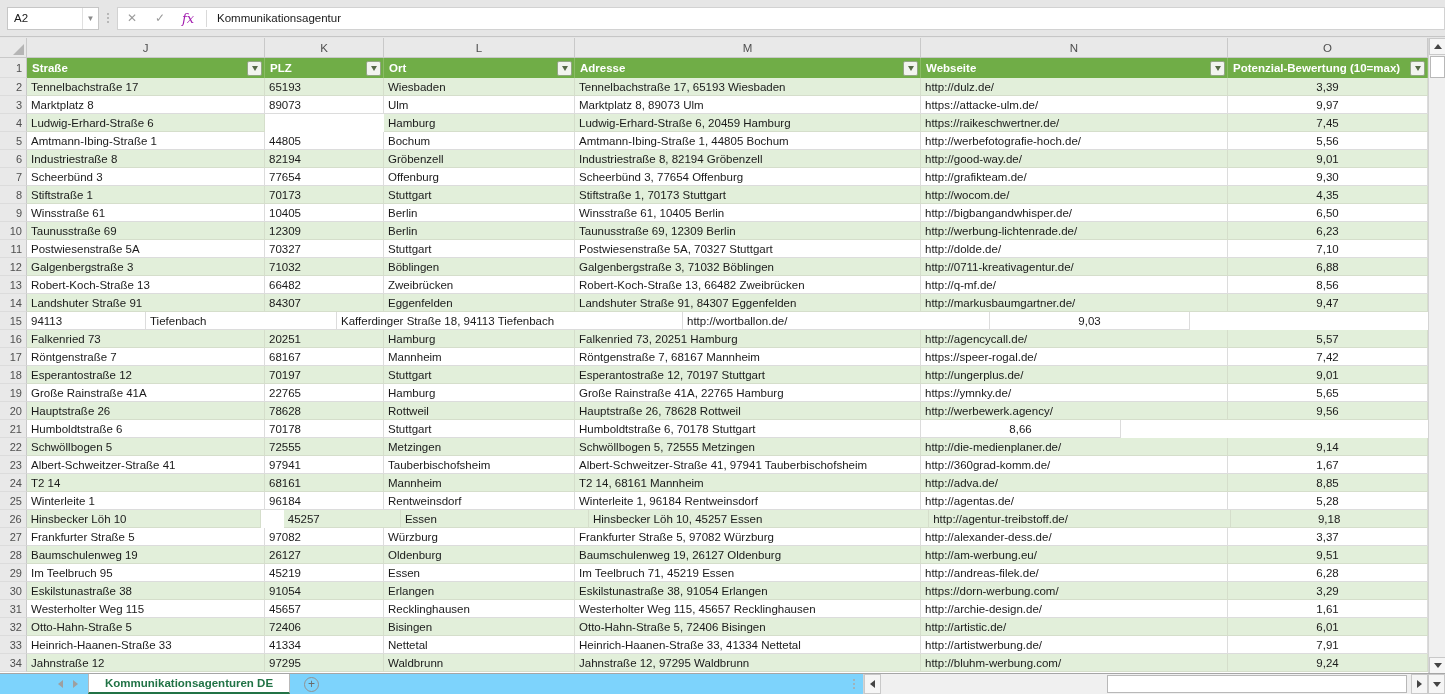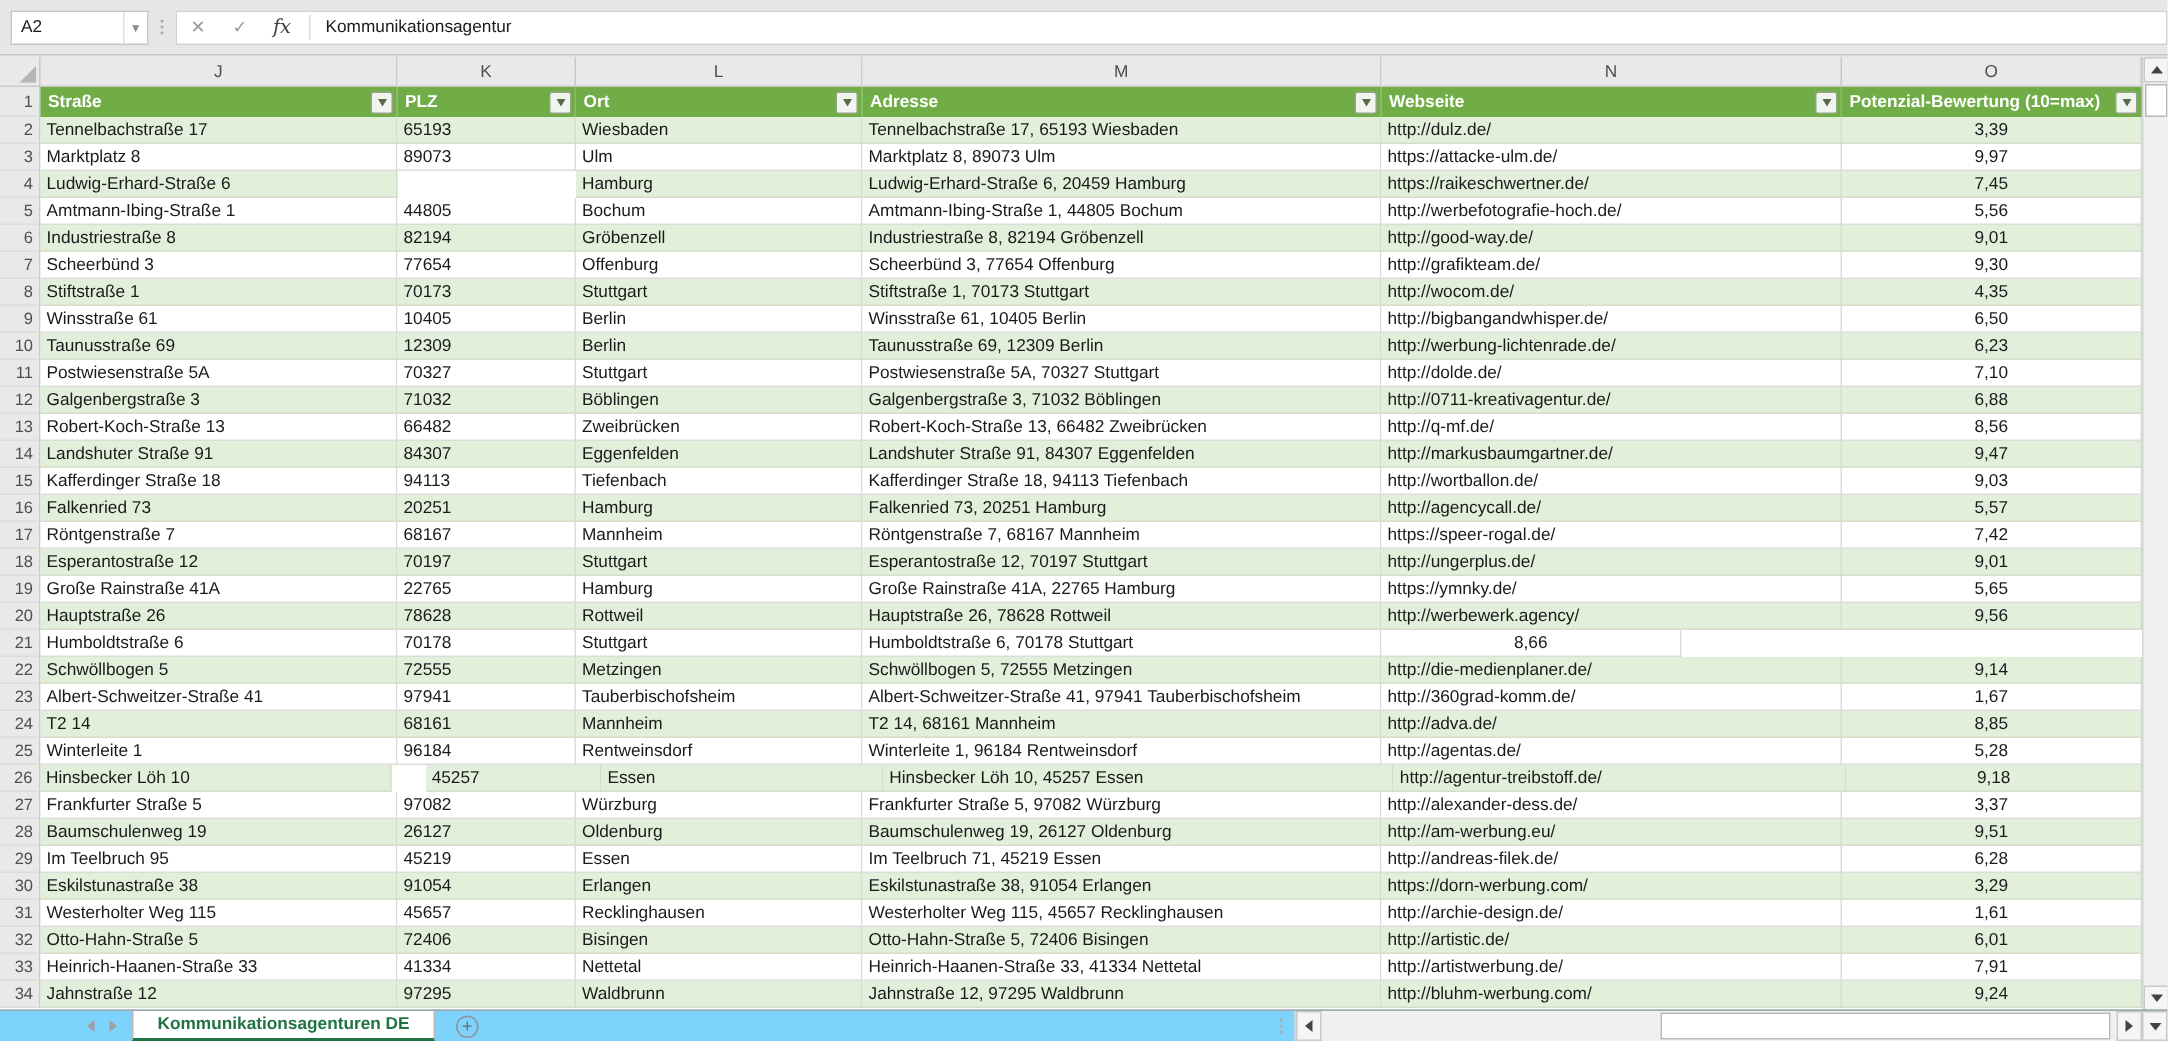--- a/index.html
+++ b/index.html
@@ -8,21 +8,21 @@
 
   
   .formula-strip { position:absolute; left:0; top:0; width:1445px; height:37px; background:#e6e6e6; display:flex; align-items:center; border-bottom:1px solid #c6c6c6; }
   .name-box { width:92px; height:23px; margin-left:7px; background:#fff; border:1px solid #c6c6c6; display:flex; align-items:center; padding-left:6px; position:relative; }
   .name-box .nb-text { flex:1; }
   .nb-arrow { width:16px; height:100%; display:flex; align-items:center; justify-content:center; color:#8a8a8a; font-size:8px; border-left:1px solid #e0e0e0; }
   .grip-dots { width:18px; display:flex; flex-direction:column; align-items:center; justify-content:center; gap:2px; height:23px; }
   .grip-dots i { width:2px; height:2px; background:#a9a9a9; border-radius:50%; display:block; }
   .fbar-white { flex:1; height:23px; background:#fff; border:1px solid #d2d2d2; display:flex; align-items:center; }
   .fbtn { width:28px; text-align:center; color:#9b9b9b; font-size:12px; cursor:default; }
-  .fbtn.fx { font-family:"DejaVu Serif", serif; font-style:italic; color:#404040; font-size:13px; }
+  .fbtn.fx { font-family:"DejaVu Serif", serif; font-style:italic; color:#a21caf; font-size:13px; }
   .fbar-sep { width:1px; height:17px; background:#d9d9d9; margin:0 4px; }
   .formula-text { padding-left:6px; color:#1a1a1a; }
 
   
   .grid { position:absolute; left:0; top:38px; width:1428px; height:635px; background:#fff; overflow:hidden; }
   .row { display:flex; }
   .colhead-row { height:20px; background:#e9e9e9; }
   .corner { width:27px; background:#e9e9e9; border-right:1px solid #c9c9c9; border-bottom:1px solid #c9c9c9; position:relative; }
   .corner .tri { position:absolute; right:2px; bottom:2px; width:0; height:0; border-left:11px solid transparent; border-bottom:11px solid #b5b5b5; }
   .colhead { background:#e9e9e9; border-right:1px solid #c9c9c9; border-bottom:1px solid #c9c9c9; color:#4f4f4f; font-size:11.5px; display:flex; align-items:center; justify-content:center; }
@@ -249,21 +249,20 @@
       <div class="rownum">14</div>
       <div class="cell" style="width: 238px;">Landshuter Straße 91</div>
       <div class="cell" style="width: 119px;">84307</div>
       <div class="cell" style="width: 191px;">Eggenfelden</div>
       <div class="cell" style="width: 346px;">Landshuter Straße 91, 84307 Eggenfelden</div>
       <div class="cell" style="width: 307px;">http://markusbaumgartner.de/</div>
       <div class="cell center" style="width: 200px;">9,47</div>
     </div>
     <div class="row data-row plain">
       <div class="rownum">15</div>
-      <div class="cell" style="width: 238px;">Kafferdinger Straße 18</div>
       <div class="cell" style="width: 119px;">94113</div>
       <div class="cell" style="width: 191px;">Tiefenbach</div>
       <div class="cell" style="width: 346px;">Kafferdinger Straße 18, 94113 Tiefenbach</div>
       <div class="cell" style="width: 307px;">http://wortballon.de/</div>
       <div class="cell center" style="width: 200px;">9,03</div>
     </div>
     <div class="row data-row band">
       <div class="rownum">16</div>
       <div class="cell" style="width: 238px;">Falkenried 73</div>
       <div class="cell" style="width: 119px;">20251</div>

